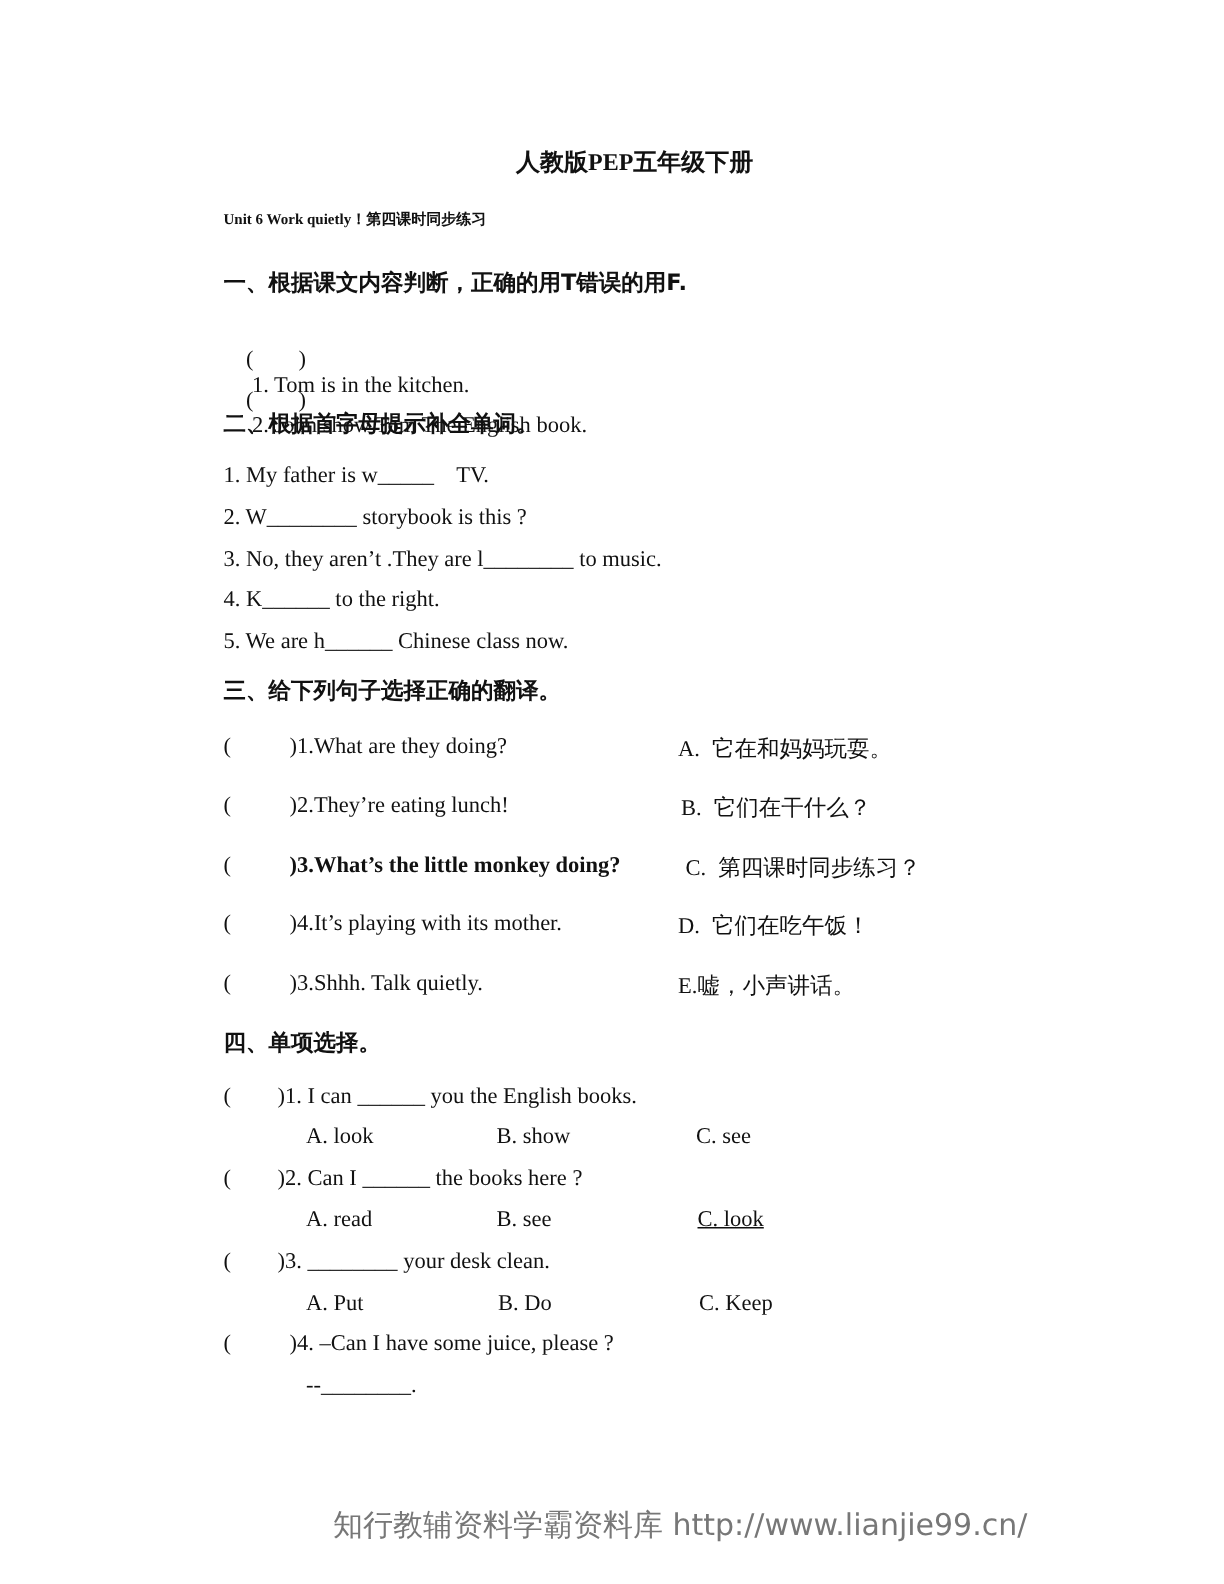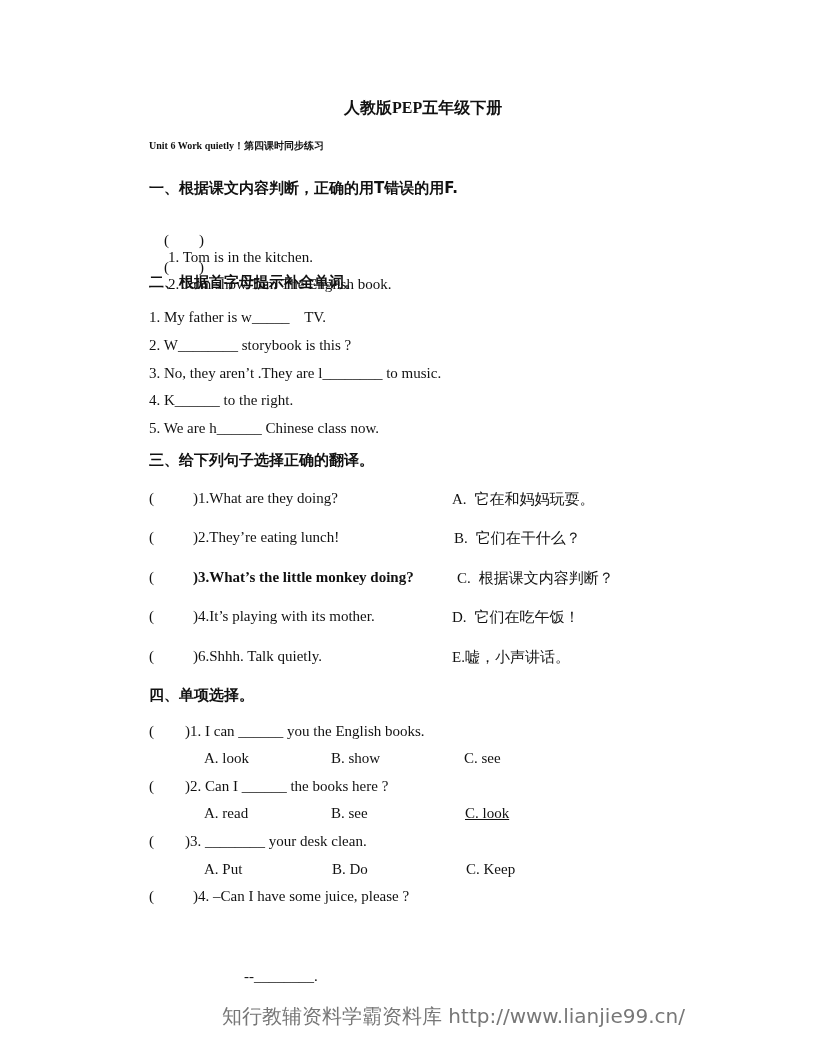--- a/index.html
+++ b/index.html
@@ -75,28 +75,28 @@
   <div class="abs line" style="left:149px; top:490px;">(</div>
   <div class="abs line" style="left:193px; top:490px;"><span>)</span><span>1.What are they doing?</span></div>
   <div class="abs line" style="left:452px; top:490px;"><span>A.</span><span class="cn" style="margin-left:8px;text-align:center;">它在和妈妈玩耍。</span></div>
 
   <div class="abs line" style="left:149px; top:529px;">(</div>
   <div class="abs line" style="left:193px; top:529px;"><span>)</span><span>2.They’re eating lunch!</span></div>
   <div class="abs line" style="left:454px; top:529px;"><span>B.</span><span class="cn" style="margin-left:8px;">它们在干什么？</span></div>
 
   <div class="abs line" style="left:149px; top:569px;">(</div>
   <div class="abs line" style="left:193px; top:569px;font-weight:bold;"><span>)</span><span>3.What’s the little monkey doing?</span></div>
-  <div class="abs line" style="left:457px; top:569px;"><span>C.</span><span class="cn" style="margin-left:8px;">根据课文内容判断？</span></div>
+  <div class="abs line" style="left:457px; top:569px;"><span>C.</span><span class="cn" style="margin-left:8px;">第四课时同步练习？</span></div>
 
   <div class="abs line" style="left:149px; top:608px;">(</div>
   <div class="abs line" style="left:193px; top:608px;"><span>)</span><span>4.It’s playing with its mother.</span></div>
   <div class="abs line" style="left:452px; top:608px;"><span>D.</span><span class="cn" style="margin-left:8px;">它们在吃午饭！</span></div>
 
   <div class="abs line" style="left:149px; top:648px;">(</div>
-  <div class="abs line" style="left:193px; top:648px;"><span>)</span><span>6.Shhh. Talk quietly.</span></div>
+  <div class="abs line" style="left:193px; top:648px;"><span>)</span><span>3.Shhh. Talk quietly.</span></div>
   <div class="abs line" style="left:452px; top:648px;"><span>E.</span><span class="cn" style="margin-left:0;">嘘，小声讲话。</span></div>
 
   <div class="abs section" style="top:686px;">四、单项选择。</div>
 
   <div class="abs line" style="left:149px; top:723px;">(</div>
   <div class="abs line" style="left:185px; top:723px;"><span>)</span><span>1. I can ______ you the English books.</span></div>
   <div class="abs line" style="left:204px; top:750px;">A. look</div>
   <div class="abs line" style="left:331px; top:750px;">B. show</div>
   <div class="abs line" style="left:464px; top:750px;">C. see</div>
 
@@ -107,17 +107,17 @@
   <div class="abs line" style="left:465px; top:805px;text-decoration:underline;">C. look</div>
 
   <div class="abs line" style="left:149px; top:833px;">(</div>
   <div class="abs line" style="left:185px; top:833px;"><span>)</span><span>3. ________ your desk clean.</span></div>
   <div class="abs line" style="left:204px; top:861px;">A. Put</div>
   <div class="abs line" style="left:332px; top:861px;">B. Do</div>
   <div class="abs line" style="left:466px; top:861px;">C. Keep</div>
 
   <div class="abs line" style="left:149px; top:888px;">(</div>
   <div class="abs line" style="left:193px; top:888px;"><span>)</span><span>4. –Can I have some juice, please ?</span></div>
-  <div class="abs line" style="left:204px; top:968px;margin-left:40px;">--________.</div>
+  <div class="abs line" style="left:204px; top:916px;">--________.</div>
 
   <div class="abs footer">知行教辅资料学霸资料库 http://www.lianjie99.cn/</div>
 
 </div>
 
 </body></html>

